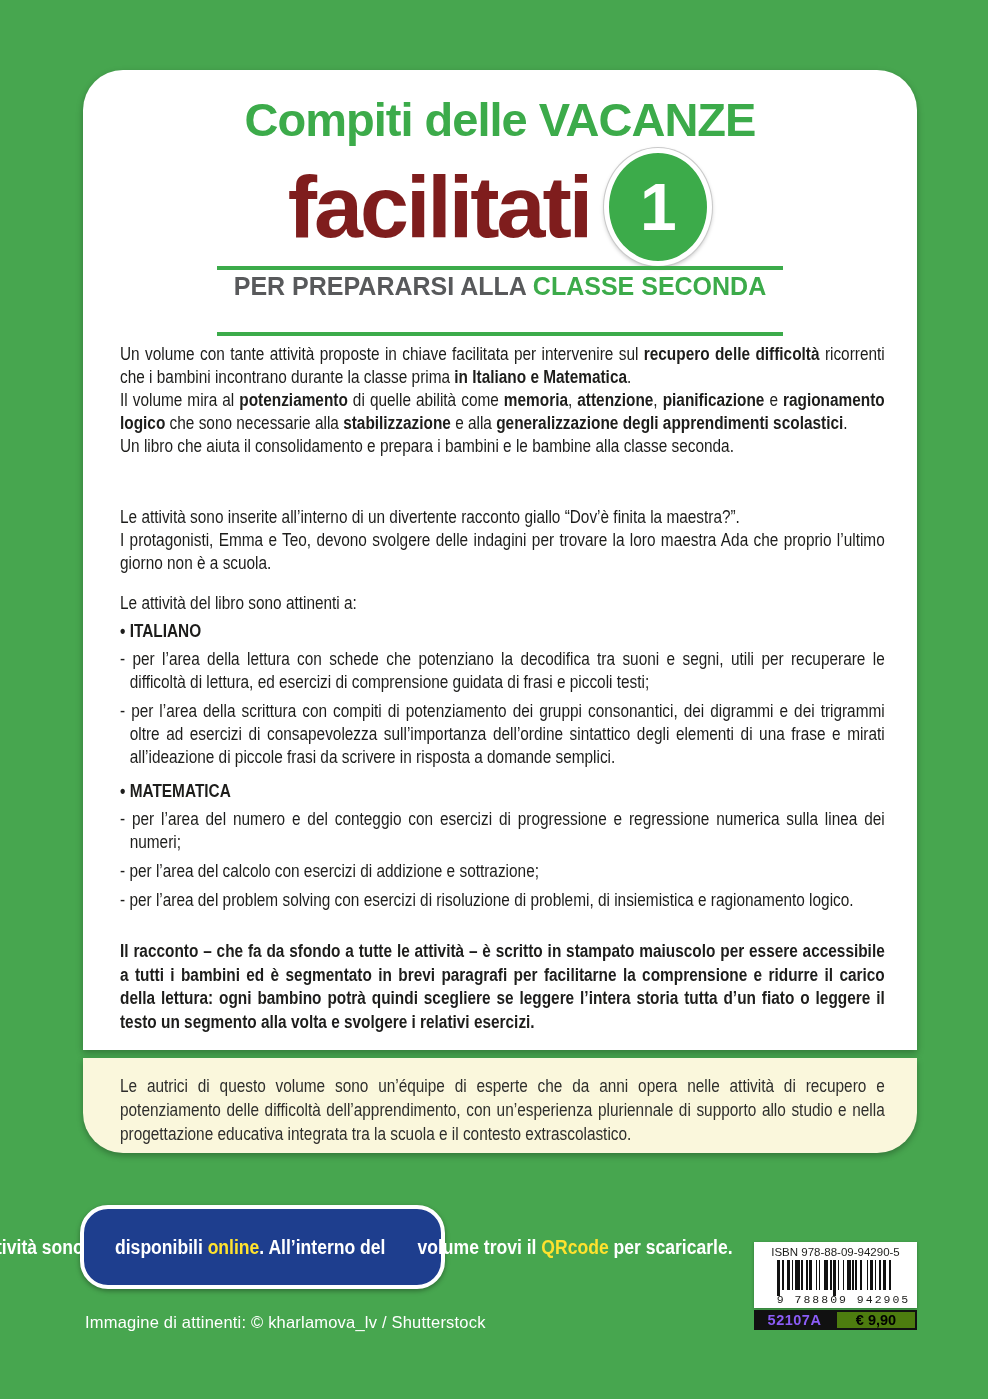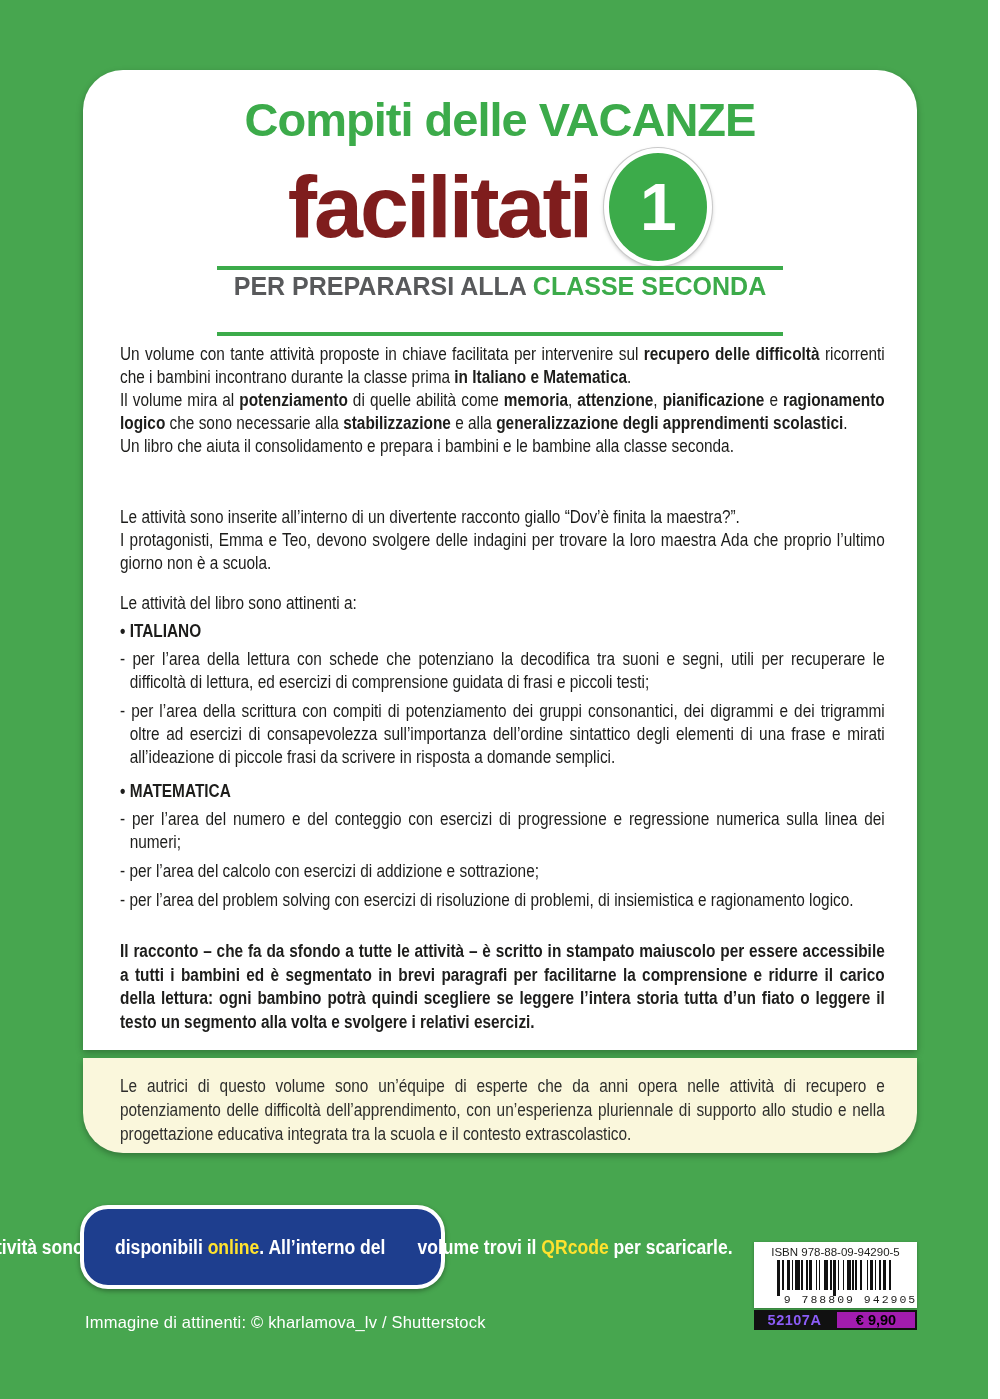--- a/index.html
+++ b/index.html
@@ -95,35 +95,35 @@
     display:flex; flex-direction:column; align-items:center;
   }
   .isbn-line{font-size:11.5px; color:#1d1d1b; margin-top:4px; white-space:nowrap;}
   .bars{
     display:flex; align-items:flex-start; height:36px; margin-top:2px; overflow:hidden;
   }
   .bars .bar{background:#111; height:30px; flex:none;}
   .bars .sp{background:transparent; height:30px; flex:none;}
   .bars .guard{height:36px;}
   .ean-digits{
-    position:absolute; bottom:2px; left:15px; width:100%; text-align:center;
+    position:absolute; bottom:2px; left:8px; width:100%; text-align:center;
     font-family:"Liberation Mono", monospace; font-size:11.5px; color:#1d1d1b;
     letter-spacing:2px; white-space:nowrap;
   }
   .barcode-footer{
     position:absolute; left:754px; top:1310px; width:163px; height:20px;
     display:flex;
   }
   .code-box{
     background:#111111; color:#8b5cf6; width:81px; flex:none;
     display:flex; align-items:center; justify-content:center;
     font-weight:bold; font-size:14.5px; letter-spacing:0.5px;
   }
   .price-box{
-    background:#a21caf; color:#000000; width:82px; flex:none; box-sizing:border-box;
+    background:#4d7c0f; color:#000000; width:82px; flex:none; box-sizing:border-box;
     border:2px solid #111111;
     display:flex; align-items:center; justify-content:center;
     font-weight:bold; font-size:14.5px;
   }
 </style>
 </head>
 <body>
 
 <div class="page">
 

